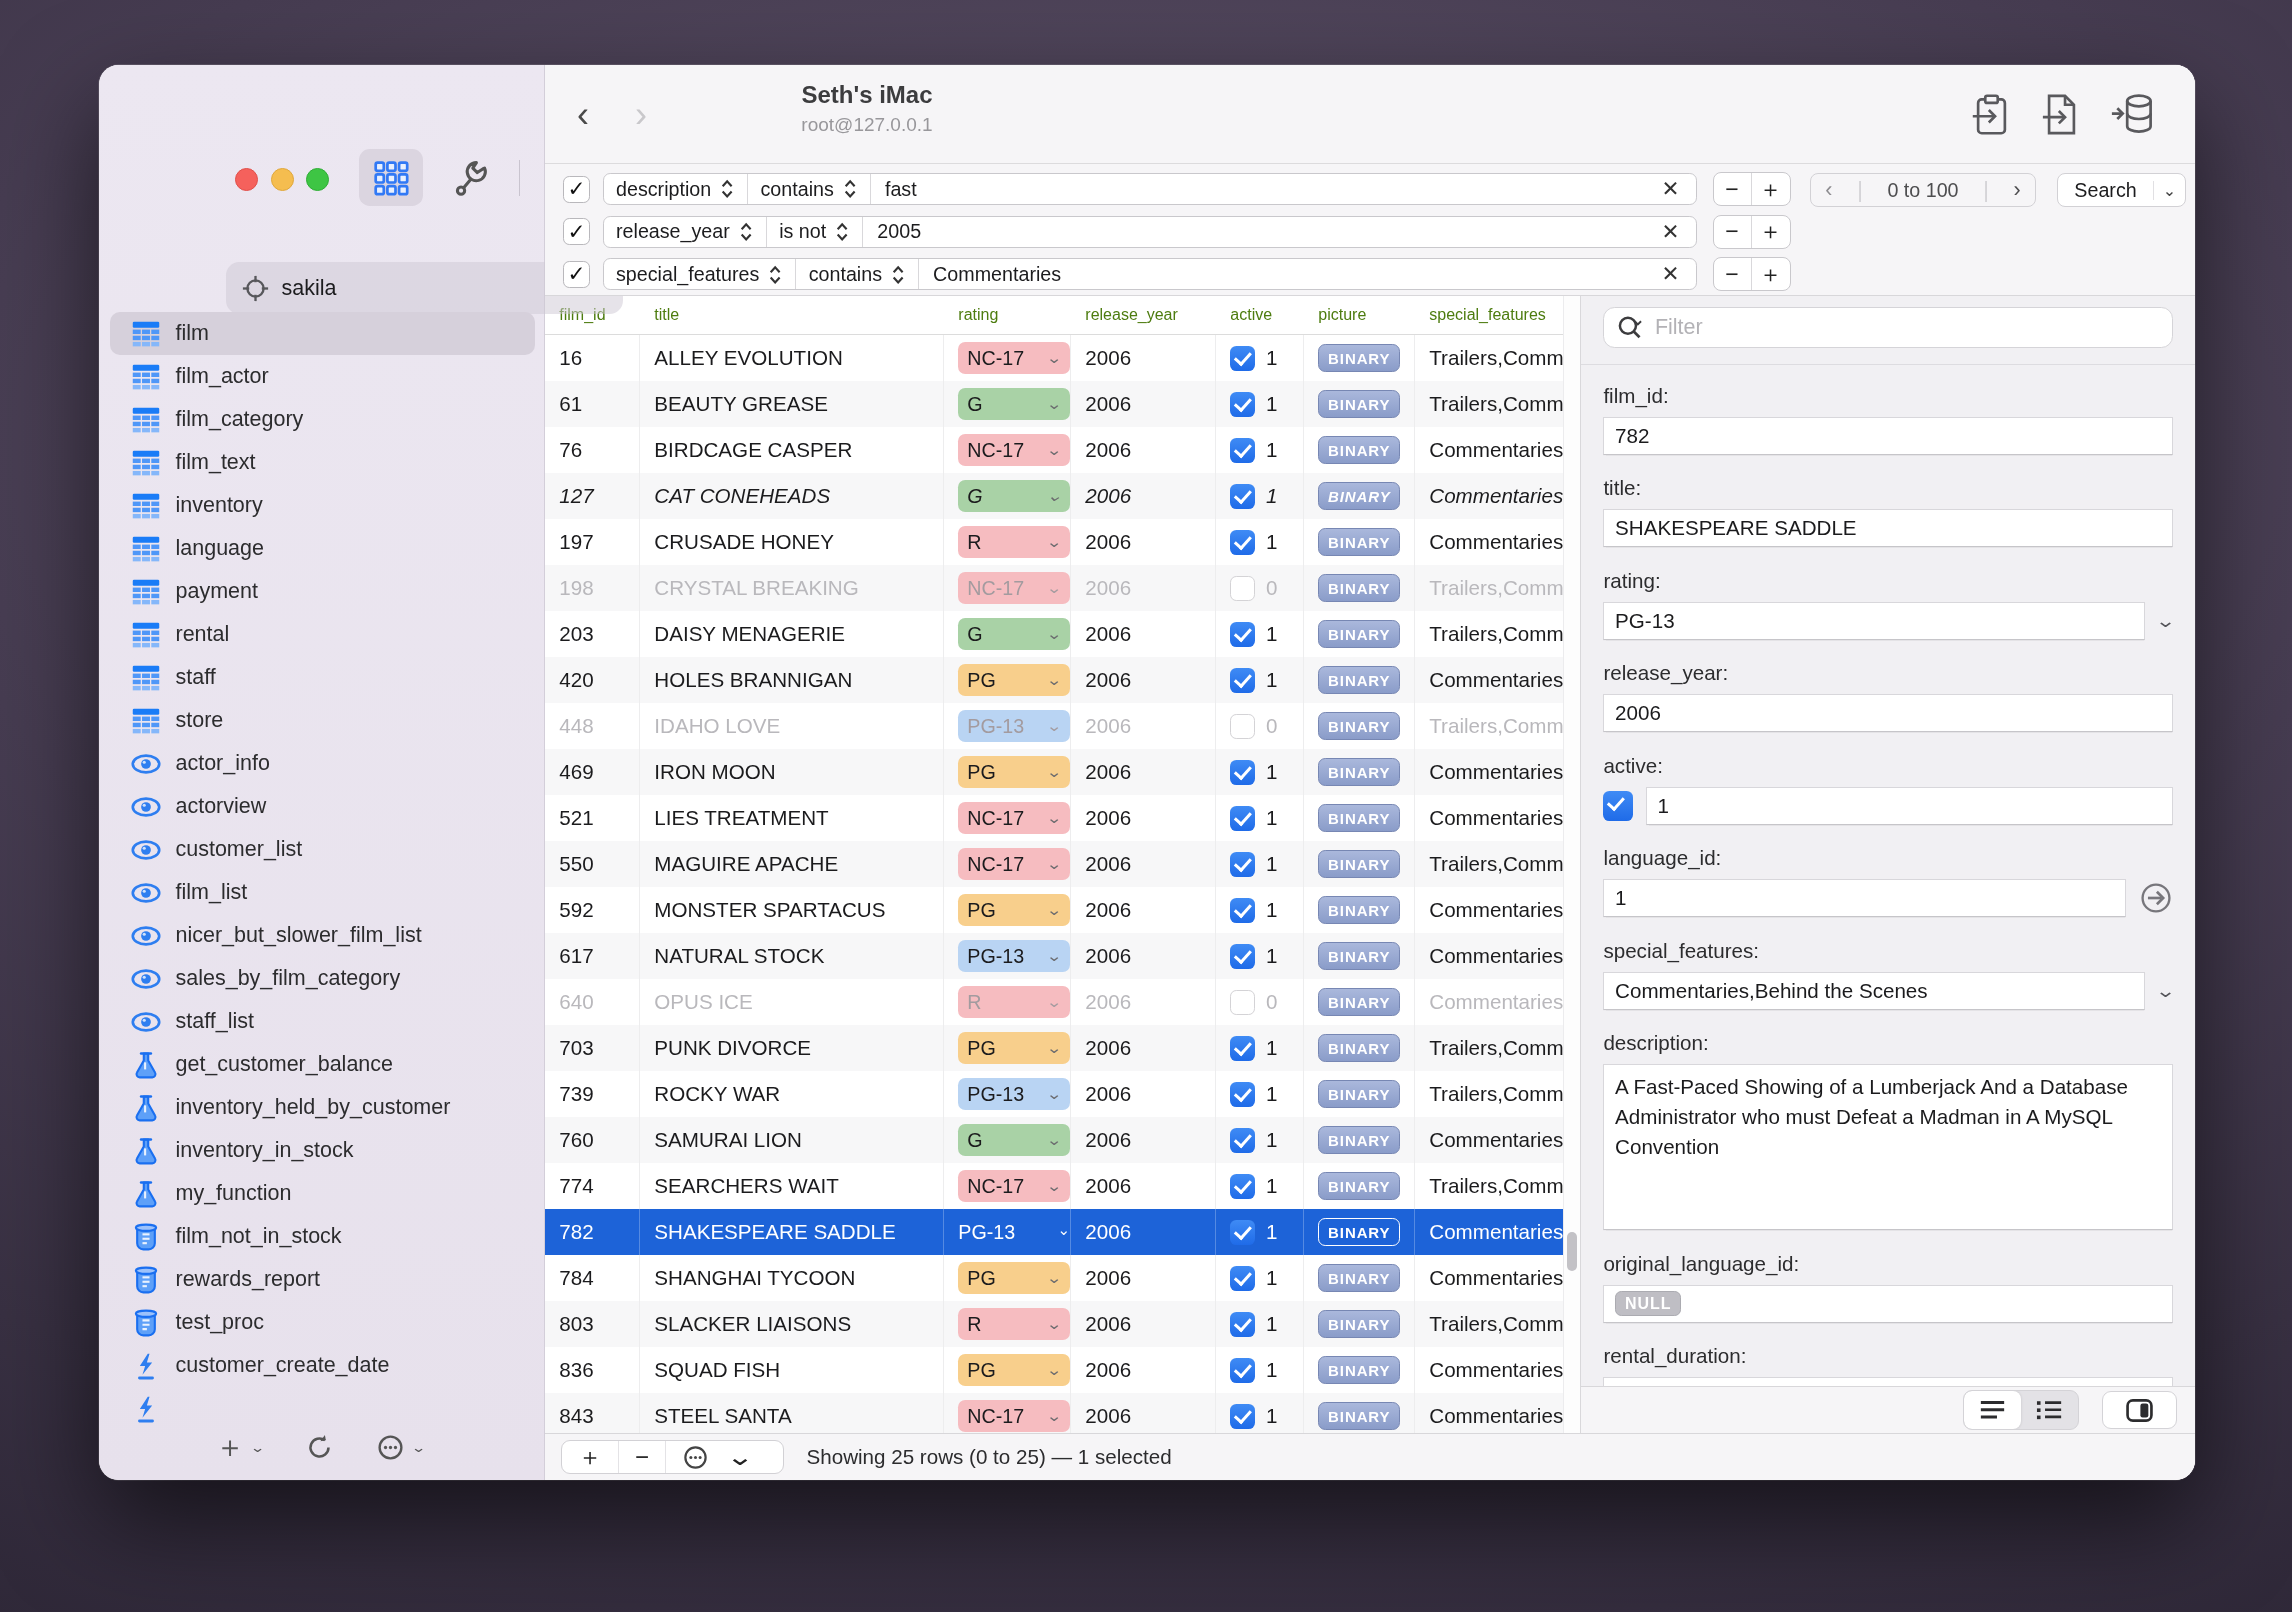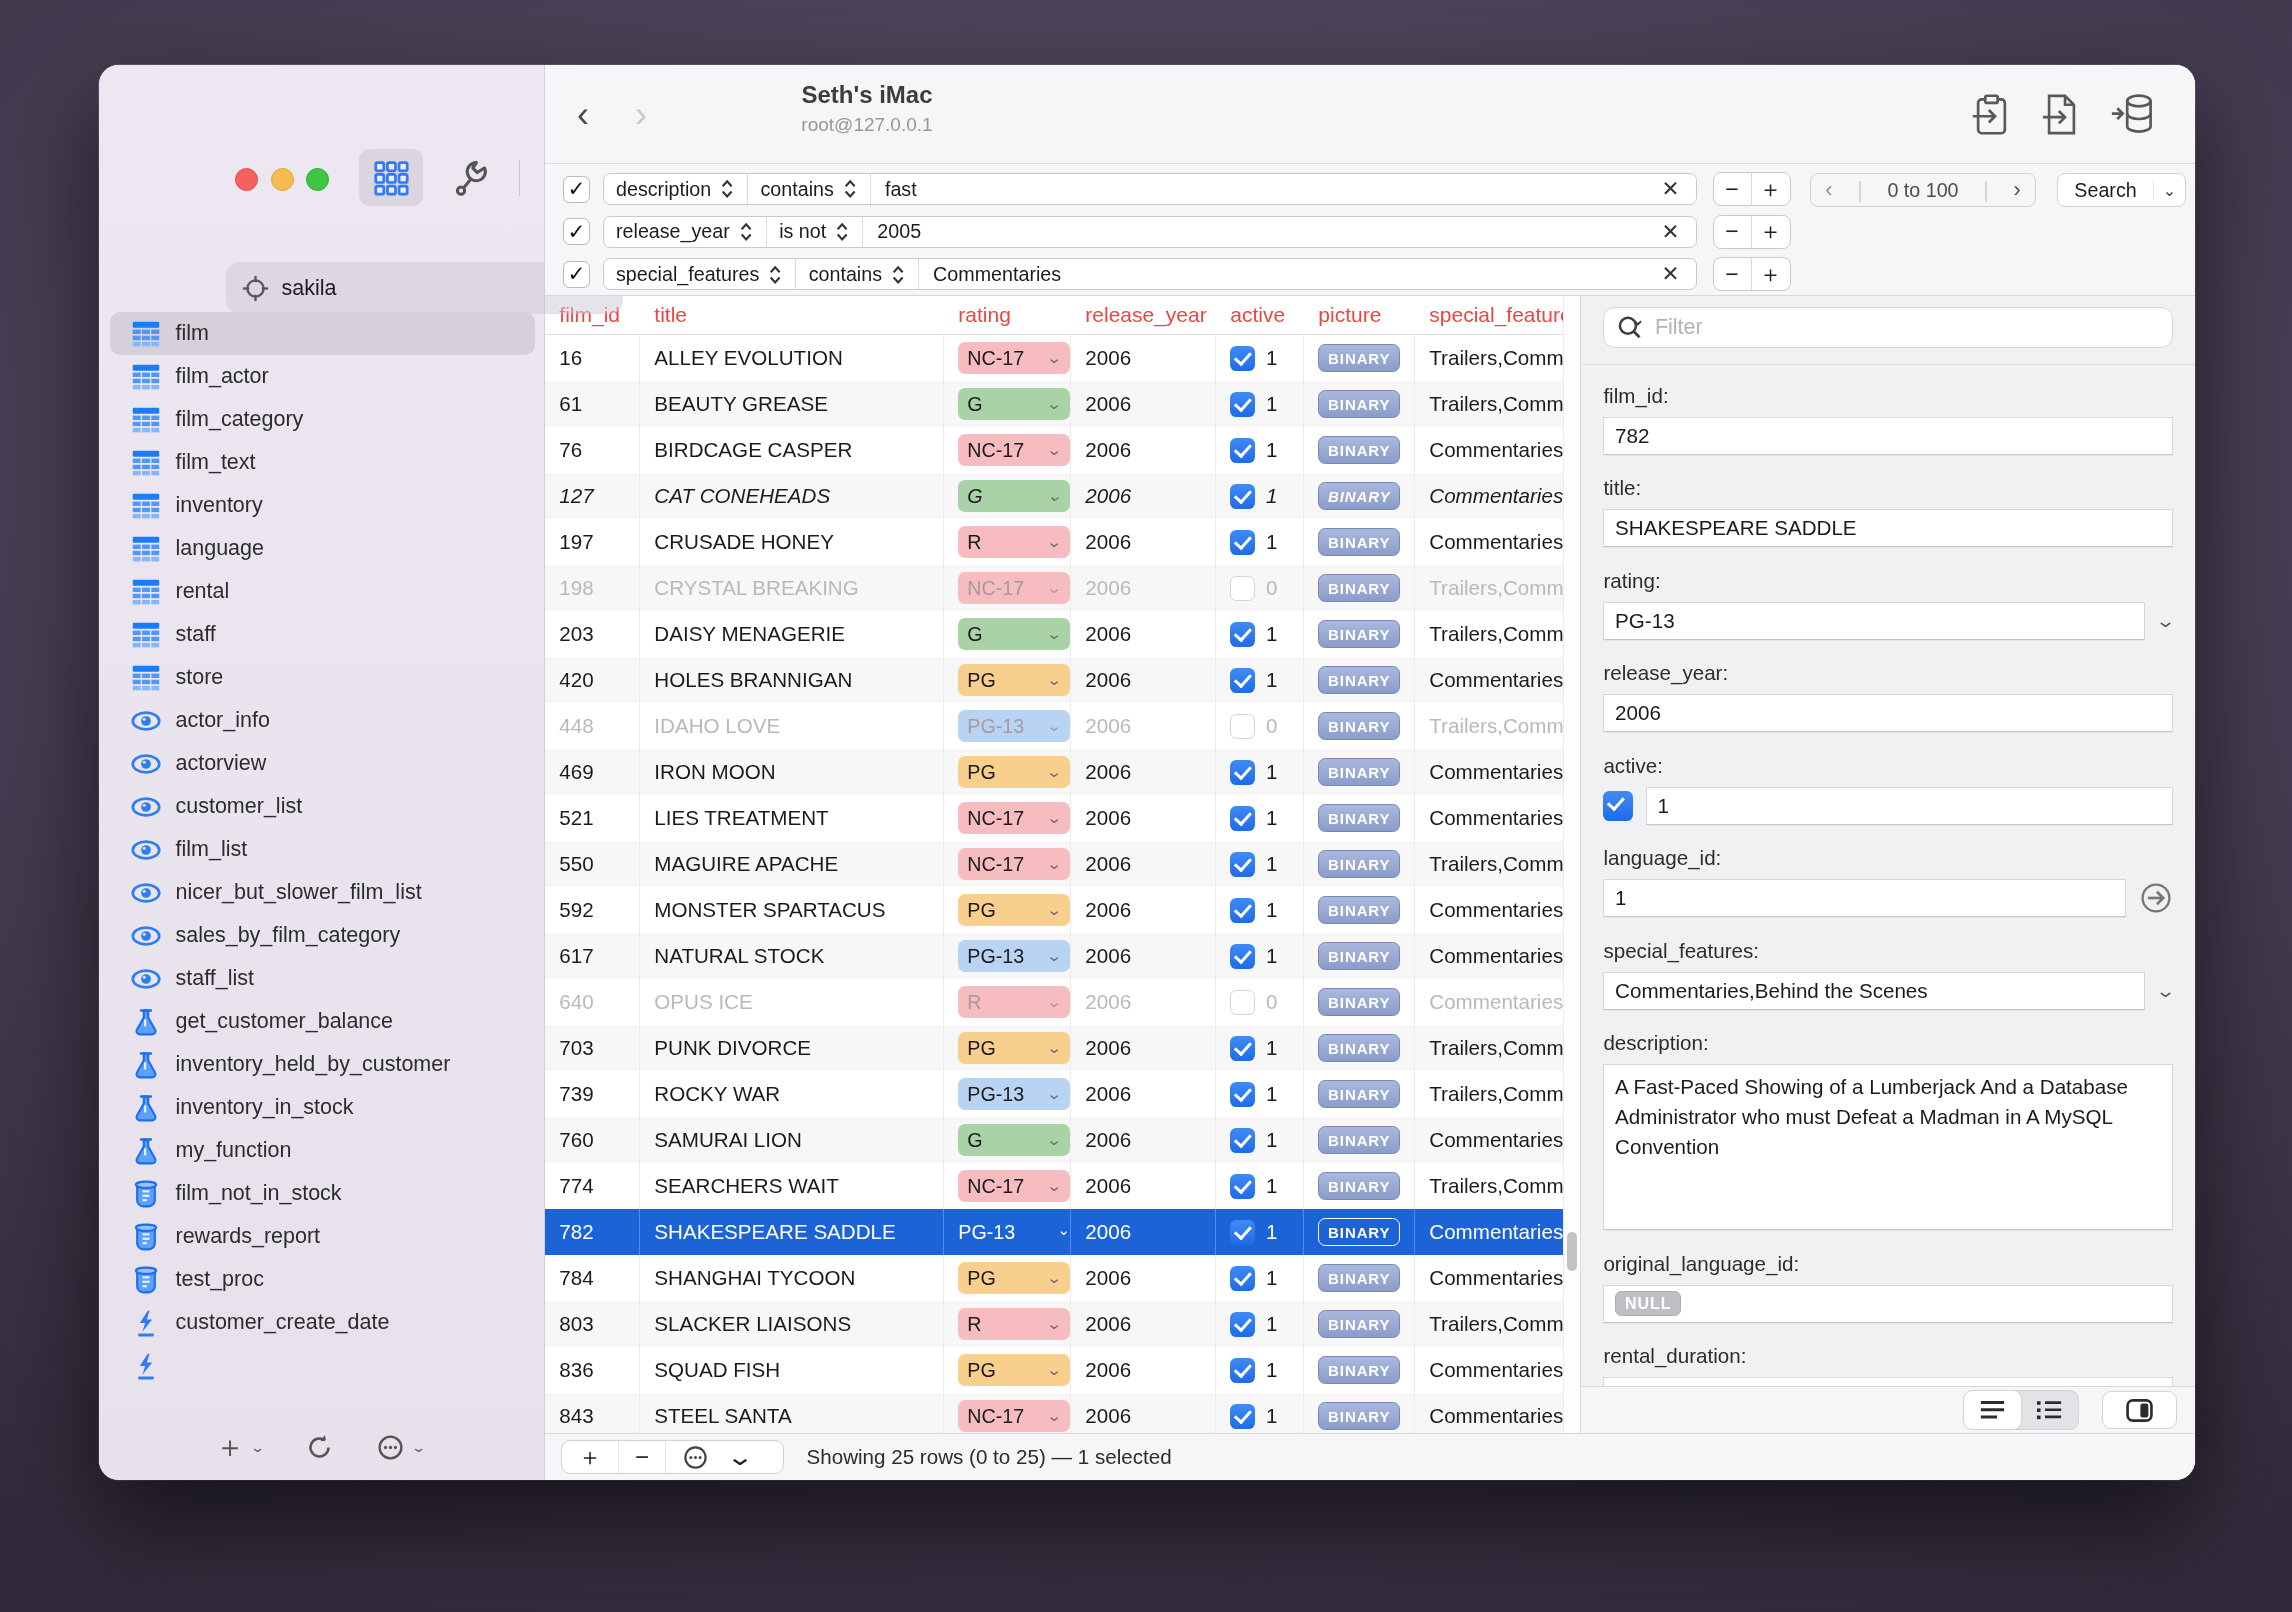--- a/index.html
+++ b/index.html
@@ -61,21 +61,21 @@
   .pager .pg-label { color:#4d4d4f; font-size:19.7px; }
   .pager .sep { color:#d2d1d5; }
   .search-btn { position:absolute; left:1512px; top:9px; height:34px; width:129px; background:#fff; border:0.9px solid #d2d1d5; border-radius:8px;
     display:flex; align-items:center; }
   .search-btn .sl { flex:1; text-align:center; font-size:19.7px; color:#1c1c1e; }
   .search-btn .sc { width:32px; border-left:0.9px solid #e1e0e3; text-align:center; color:#444; font-size:16px; }
   
   .content { flex:1; display:flex; overflow:hidden; }
   .tablewrap { width:1018px; flex:0 0 1018px; background:#fff; }
   .thead { display:grid; height:39px; border-bottom:0.9px solid #dcdcdc; align-items:center; background:#fff; }
-  .thead div { font-size:21px; color:#ef4444; padding-left:14.3px; overflow:hidden; white-space:nowrap; }
+  .thead div { font-size:16px; color:#4d7c0f; padding-left:14.3px; overflow:hidden; white-space:nowrap; }
   .trow { display:grid; height:46px; align-items:center; background:#fff; }
   .trow:nth-child(odd) { background:#f7f7f8; }
   .trow > div { height:100%; display:flex; align-items:center; padding-left:14.3px; border-right:0.9px solid #ededee; overflow:hidden; white-space:nowrap; font-size:20.6px; color:#1b1b1d; }
   .trow > div:last-child { border-right:none; }
   .trow.dis > div { color:#b9b8bc; }
   .trow.sel { background:#1d63d8 !important; }
   .trow.sel > div { color:#fff; border-right-color:rgba(255,255,255,.25); }
   .pill { width:113px; height:32px; border-radius:7.2px; display:flex; align-items:center; padding:0 9px; font-size:19.7px; color:#1b1b1d; justify-content:space-between; }
   .pill .chv { font-size:15px; color:#6b6b6e; transform:scaleX(1.3); }
   .dis .pill { color:#a39b9f; }
@@ -328,20 +328,41 @@
                 <rect x="12.5" y="19" width="9" height="5"></rect>
                 <rect x="23" y="19" width="9" height="5"></rect>
               </g>
               <g fill="#85b7fa">
                 <rect x="2" y="26" width="9" height="5"></rect>
                 <rect x="12.5" y="26" width="9" height="5"></rect>
                 <rect x="23" y="26" width="9" height="5"></rect>
               </g>
             </svg>
           </span>
+          <span class="lbl">payment</span>
+        </div>
+        <div class="sb-item">
+          <span>
+            <svg width="30" height="30" viewBox="0 0 34 34">
+              <rect x="2" y="3" width="30" height="7" rx="1.5" fill="#1a7cf7"></rect>
+              <g fill="#4f97f8">
+                <rect x="2" y="12" width="9" height="5"></rect>
+                <rect x="12.5" y="12" width="9" height="5"></rect>
+                <rect x="23" y="12" width="9" height="5"></rect>
+                <rect x="2" y="19" width="9" height="5"></rect>
+                <rect x="12.5" y="19" width="9" height="5"></rect>
+                <rect x="23" y="19" width="9" height="5"></rect>
+              </g>
+              <g fill="#85b7fa">
+                <rect x="2" y="26" width="9" height="5"></rect>
+                <rect x="12.5" y="26" width="9" height="5"></rect>
+                <rect x="23" y="26" width="9" height="5"></rect>
+              </g>
+            </svg>
+          </span>
           <span class="lbl">rental</span>
         </div>
         <div class="sb-item">
           <span>
             <svg width="30" height="30" viewBox="0 0 34 34">
               <rect x="2" y="3" width="30" height="7" rx="1.5" fill="#1a7cf7"></rect>
               <g fill="#4f97f8">
                 <rect x="2" y="12" width="9" height="5"></rect>
                 <rect x="12.5" y="12" width="9" height="5"></rect>
                 <rect x="23" y="12" width="9" height="5"></rect>

